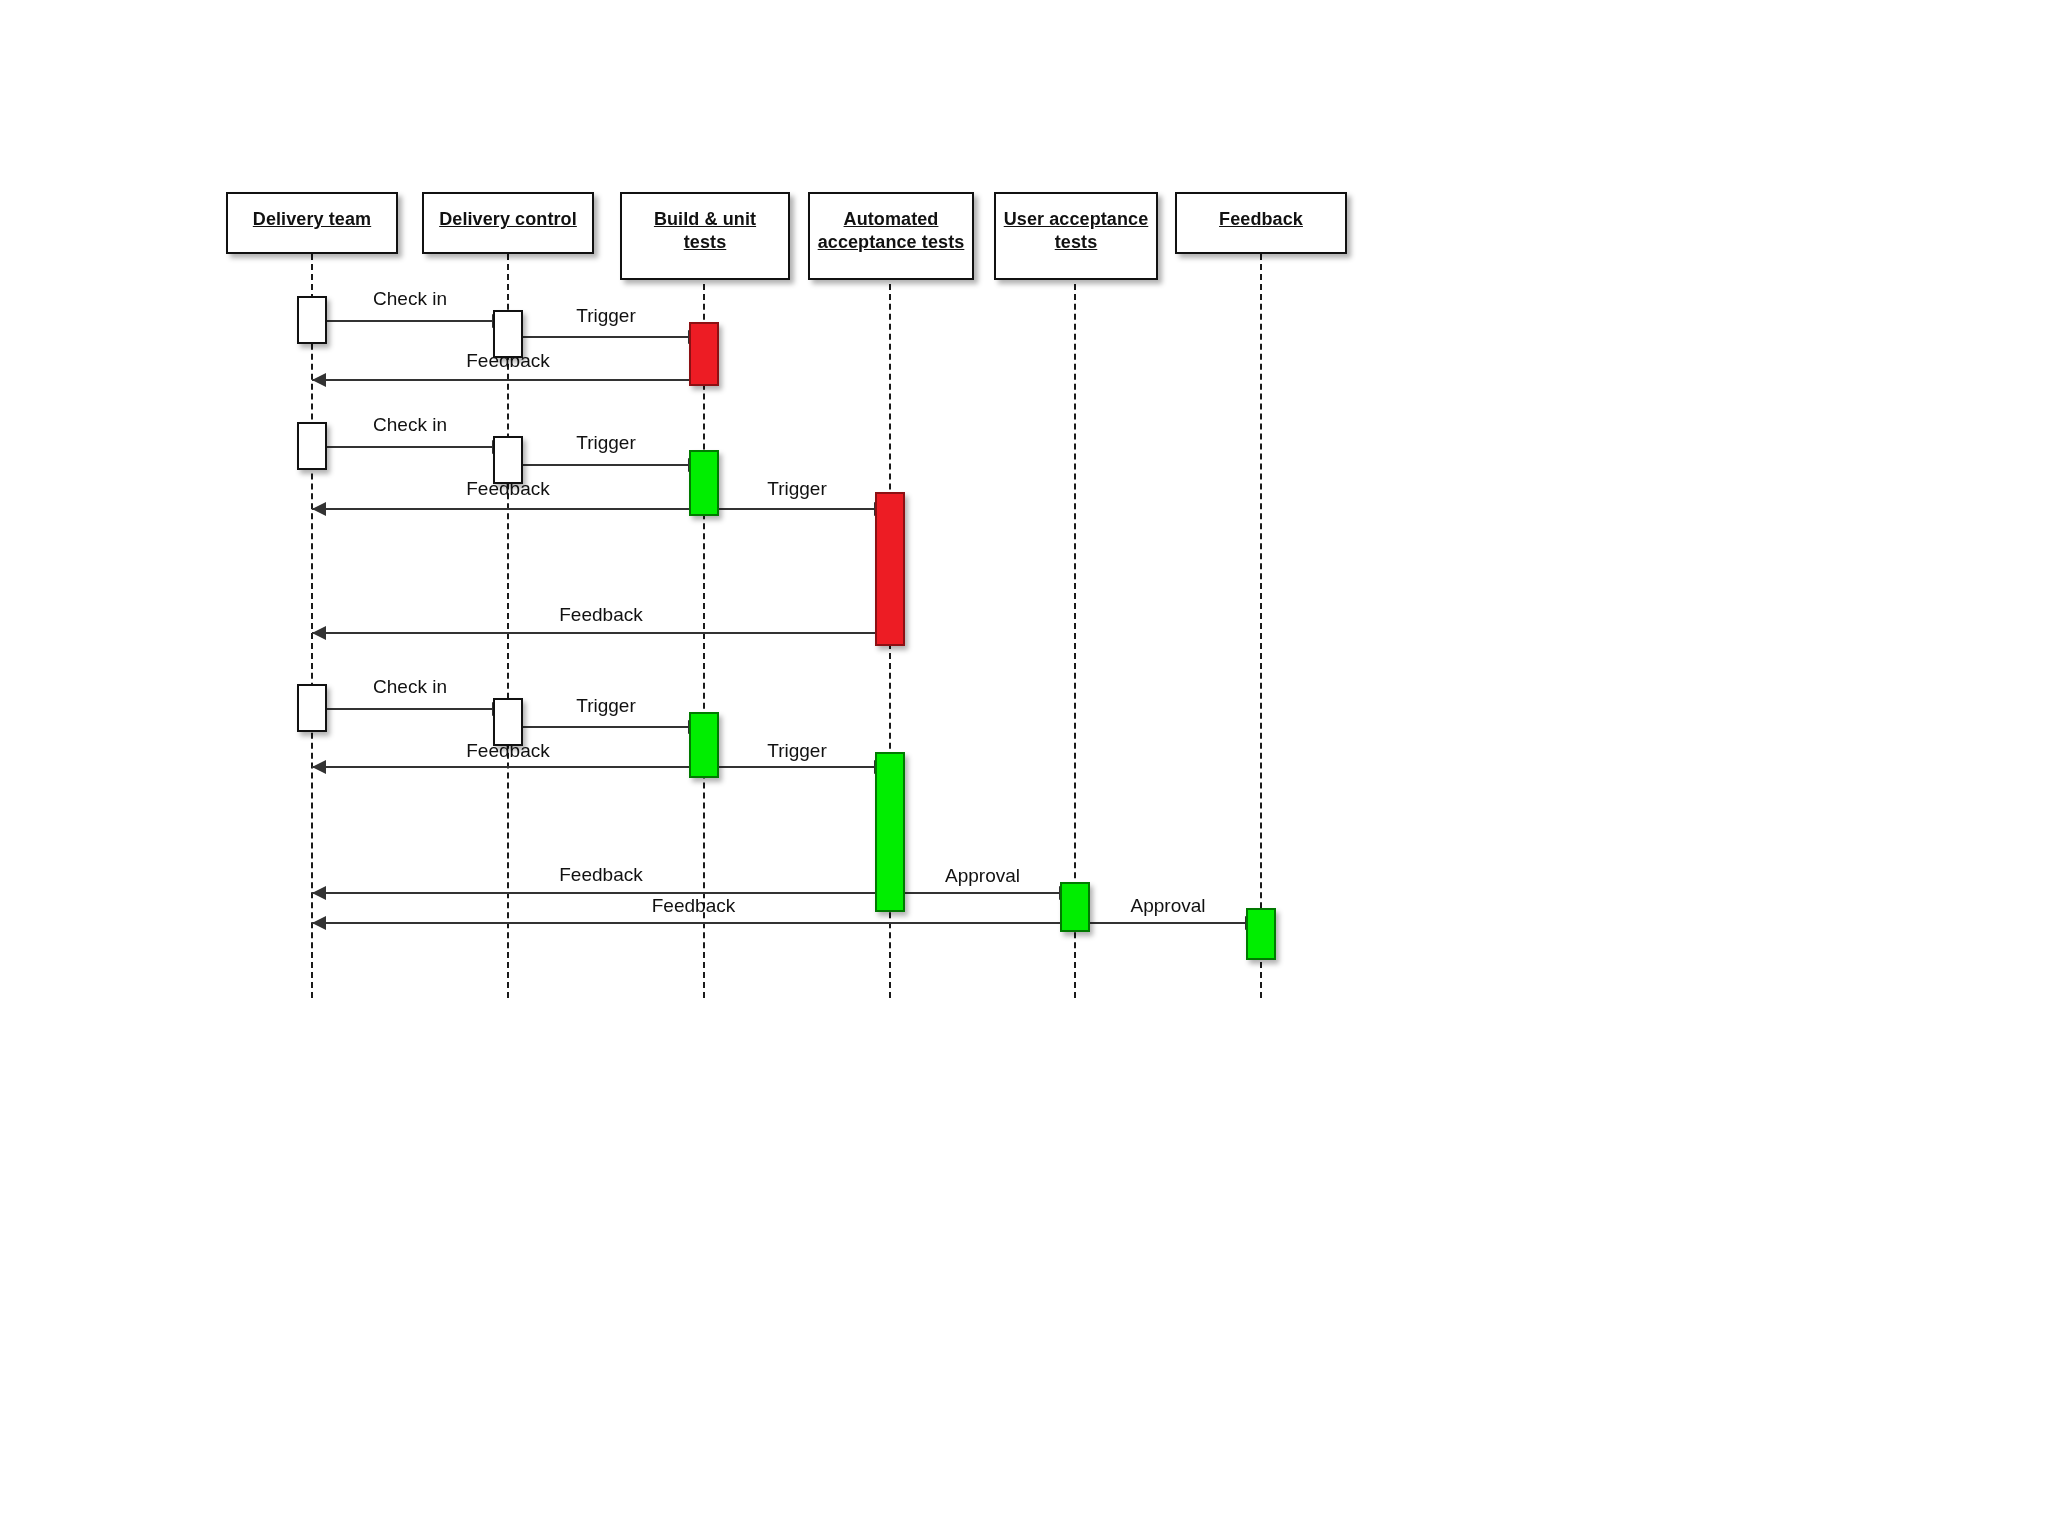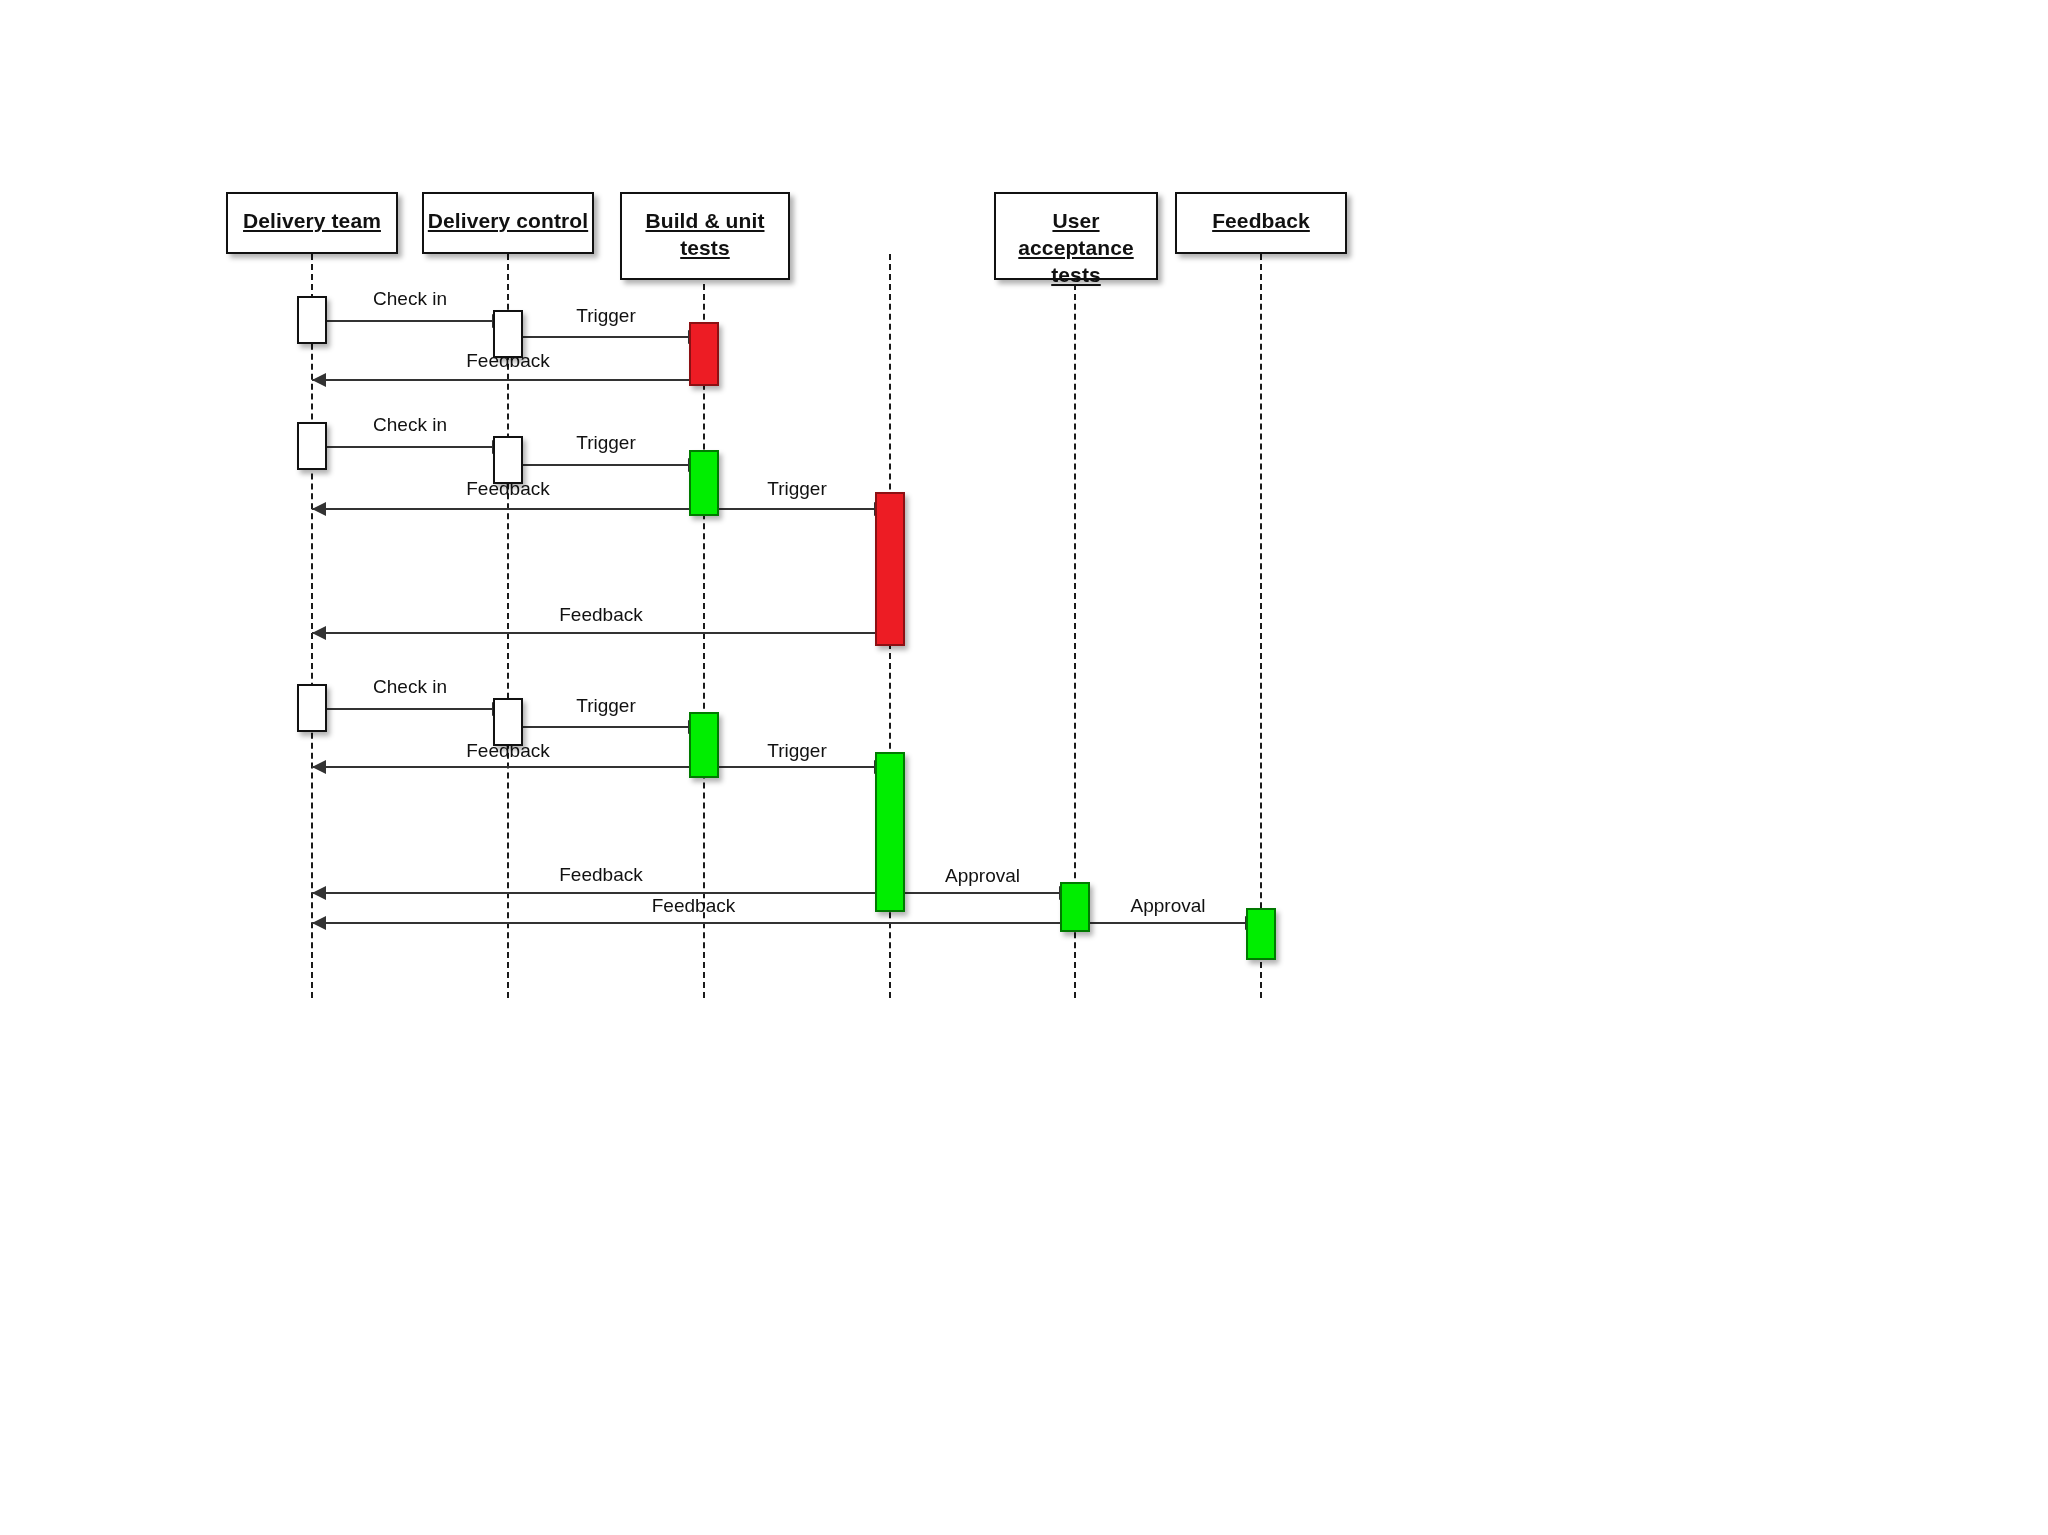--- a/index.html
+++ b/index.html
@@ -17,21 +17,21 @@
     box-sizing:border-box;
     background:#ffffff;
     border:2px solid #111111;
     box-shadow:4px 4px 5px rgba(0,0,0,0.30);
     display:flex;
     align-items:flex-start;
     justify-content:center;
     padding-top:14px;
   }
   .actor-label{
-    font-size:21px;
+    font-size:18px;
     font-weight:bold;
     color:#111111;
     text-decoration:underline;
     text-align:center;
     line-height:1.28;
     letter-spacing:0.1px;
   }
 
   
   .lifeline{
@@ -151,19 +151,22 @@
     <div class="act green" style="left: 1246px; top: 908px; width: 30px; height: 52px;"></div>
     <div class="actor-box" style="left: 226px; top: 192px; width: 172px; height: 62px;">
       <div class="actor-label">Delivery team</div>
     </div>
     <div class="actor-box" style="left: 422px; top: 192px; width: 172px; height: 62px;">
       <div class="actor-label">Delivery control</div>
     </div>
     <div class="actor-box" style="left: 620px; top: 192px; width: 170px; height: 88px;">
       <div class="actor-label">Build &amp; unit<br>tests</div>
     </div>
+    <div class="actor-box" style="left: 808px; top: 192px; width: 166px; height: 88px;">
+      <div class="actor-label">Automated<br>acceptance tests</div>
+    </div>
     <div class="actor-box" style="left: 994px; top: 192px; width: 164px; height: 88px;">
       <div class="actor-label">User acceptance<br>tests</div>
     </div>
     <div class="actor-box" style="left: 1175px; top: 192px; width: 172px; height: 62px;">
       <div class="actor-label">Feedback</div>
     </div>
   </div>
 
 </body></html>

